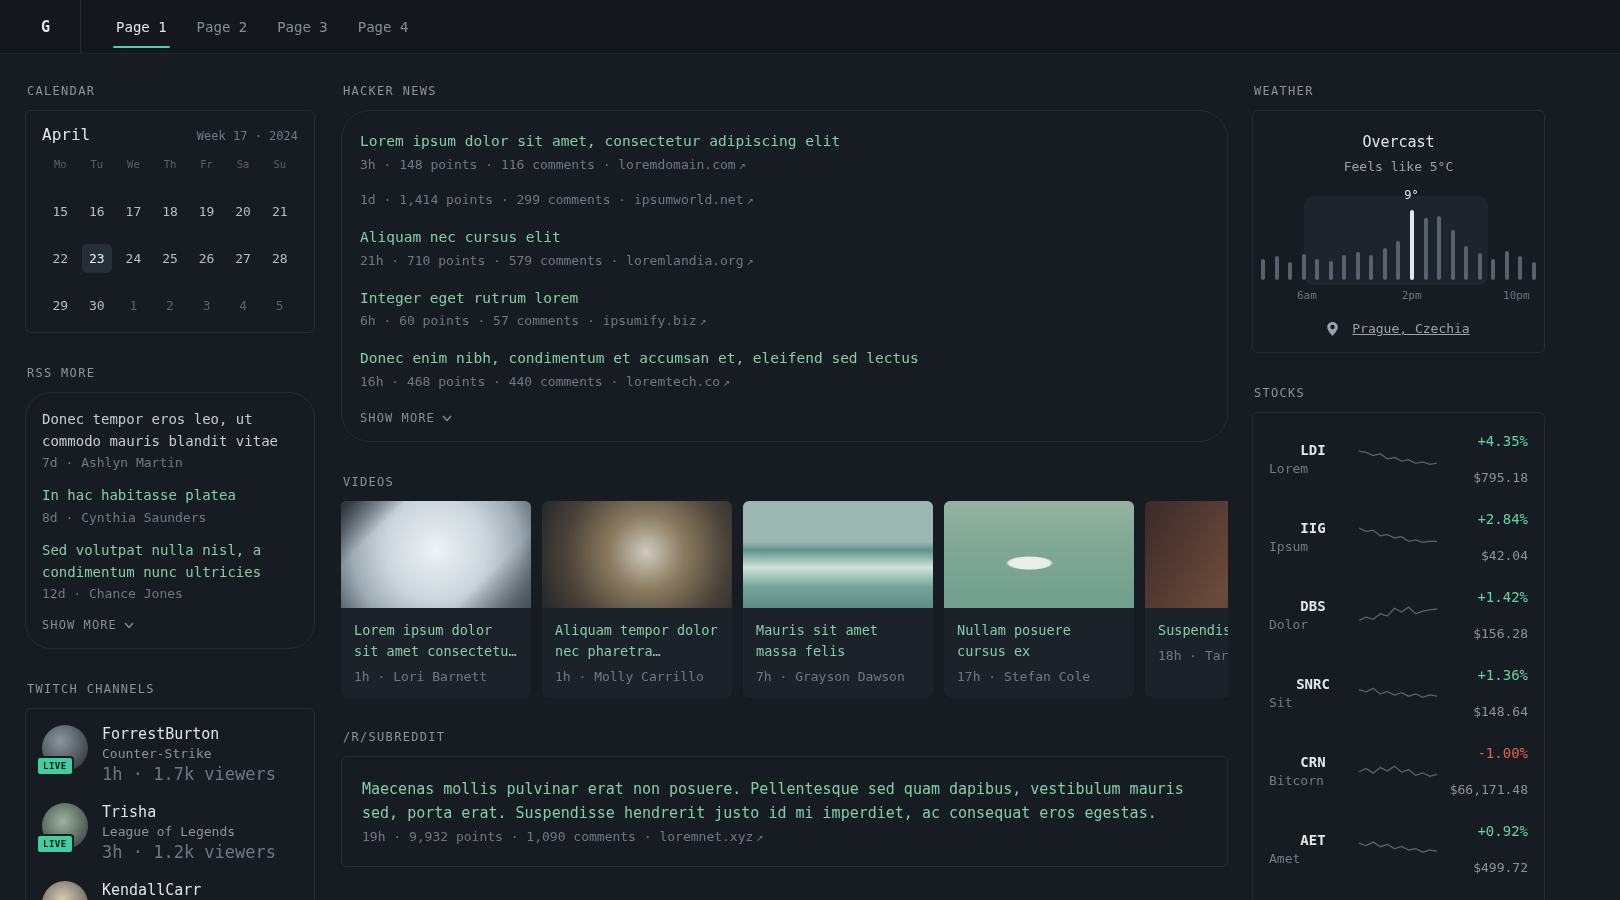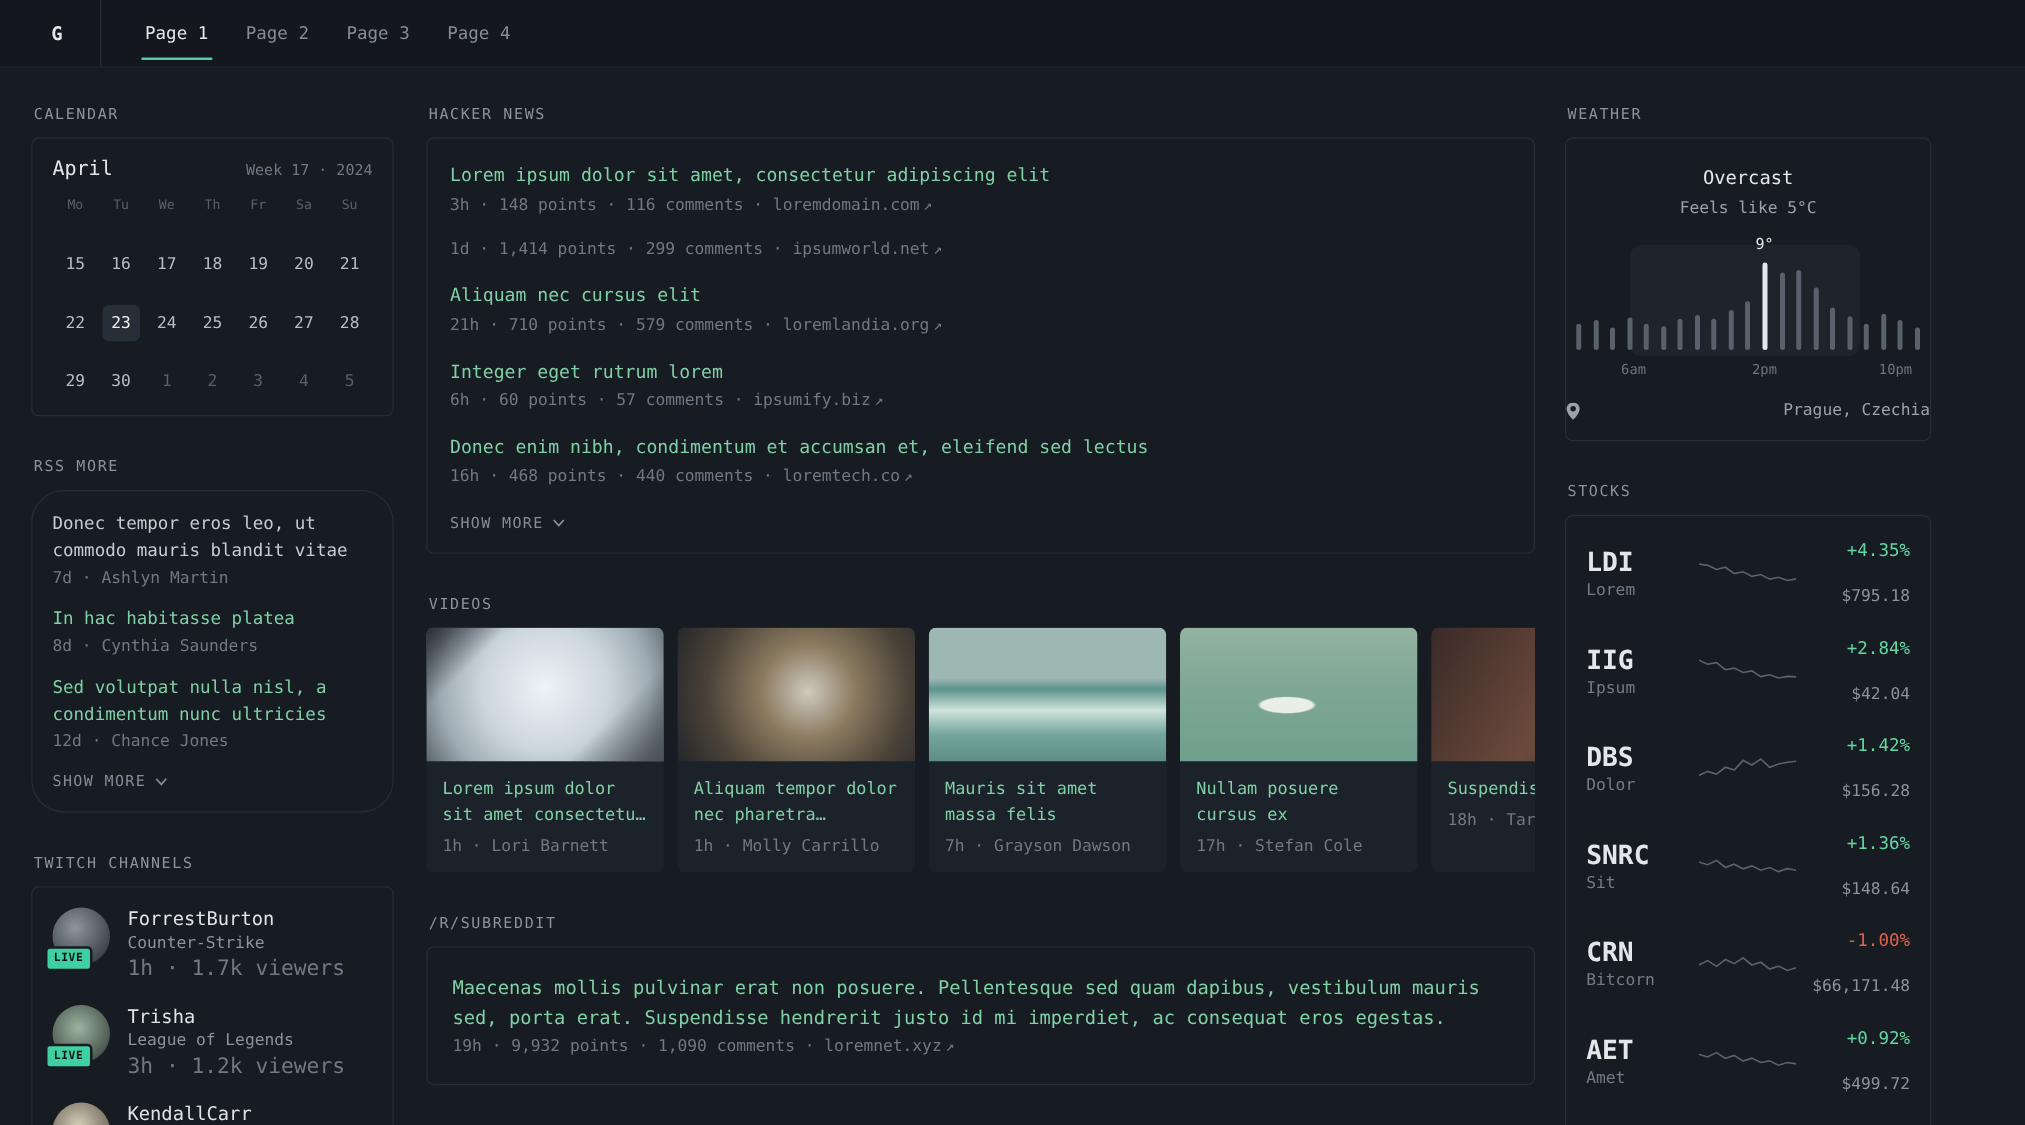--- a/index.html
+++ b/index.html
@@ -88,21 +88,21 @@
   .avatar.a3{background:radial-gradient(circle at 45% 40%,#d6cdb8,#6e675a 75%);}
   .live-badge{
     position:absolute;left:-6px;bottom:-5px;background:#3ed0a0;color:#0e1318;
     font-size:9px;font-weight:bold;letter-spacing:.5px;padding:3px 5px;
     border-radius:4px;border:2px solid var(--bg);
   }
   .ch-name{font-size:15px;color:#dfe3e7;}
   .ch-game{margin-top:3px;font-size:13px;color:var(--muted2);}
   .ch-meta{margin-top:3px;font-size:17px;color:var(--muted);}
   
-  .hn-box{padding:20px 18px 16px;}
+  .hn-box{padding:20px 18px 16px;border-radius:29px;}
   .hn-item{margin-bottom:20px;}
   .item-title{display:block;font-size:14.5px;color:var(--link);cursor:pointer;text-decoration:none;line-height:1.5;}
   .item-meta{margin-top:4px;font-size:13px;color:var(--muted);}
   .meta-link{color:var(--muted);cursor:pointer;text-decoration:none;}
   .ext{margin-left:3px;font-size:12px;}
   .sub-box{padding:20px 20px 22px;}
   .post-title{display:block;font-size:15px;line-height:1.6;color:var(--link);cursor:pointer;text-decoration:none;}
   
   .video-row{display:flex;gap:11px;overflow:hidden;}
   .video-card{flex:0 0 190px;background:var(--card);border-radius:6px;overflow:hidden;cursor:pointer;}
@@ -123,27 +123,27 @@
   .weather-box{padding:22px 0 16px;text-align:center;}
   .w-cond{font-size:15px;color:var(--bright);}
   .w-feels{margin-top:8px;font-size:13px;color:#99a1aa;}
   .w-chart{position:relative;height:76px;margin:30px 8px 0;display:flex;align-items:flex-end;justify-content:space-between;}
   .daylight{position:absolute;left:15.5%;width:67%;top:-8px;bottom:-5px;background:#1d242c;border-radius:9px;}
   .wbar{position:relative;width:4px;border-radius:2px;background:#59626c;}
   .wbar.hl{background:#e3e8ec;}
   .w-temp{position:absolute;font-size:12px;color:var(--bright);transform:translateX(-50%);white-space:nowrap;}
   .w-times{position:relative;height:14px;margin:9px 8px 0;}
   .w-times span{position:absolute;transform:translateX(-50%);font-size:11px;color:#6b747f;}
-  .w-loc{margin-top:18px;display:flex;align-items:center;justify-content:space-between;gap:14px;font-size:13px;color:#9aa2ab;}
+  .w-loc{margin-top:18px;display:flex;align-items:center;justify-content:center;gap:14px;font-size:13px;color:#9aa2ab;text-decoration:underline;}
   .pin{width:11px;height:14px;fill:#9aa2ab;}
   
   .stocks-box{padding:7px 16px;}
   .stock-row{display:flex;align-items:center;padding:13px 0;cursor:pointer;}
   .stock-id{width:88px;flex:none;}
-  .stock-sym{font-size:21px;font-weight:bold;color:var(--bright);}
+  .stock-sym{font-size:14px;font-weight:bold;color:var(--bright);text-align:center;}
   .stock-name{margin-top:3px;font-size:13px;color:#727c86;}
   .spark-wrap{flex:1;display:flex;justify-content:center;}
   .spark{width:78px;height:30px;}
   .spark polyline{fill:none;stroke:#5a626c;stroke-width:1.3;}
   .stock-right{width:90px;flex:none;text-align:right;}
   .stock-change{font-size:14px;color:var(--pos);}
   .stock-change.neg{color:var(--neg);}
   .stock-price{margin-top:21px;font-size:13px;color:var(--muted2);}
 </style>
 </head>

